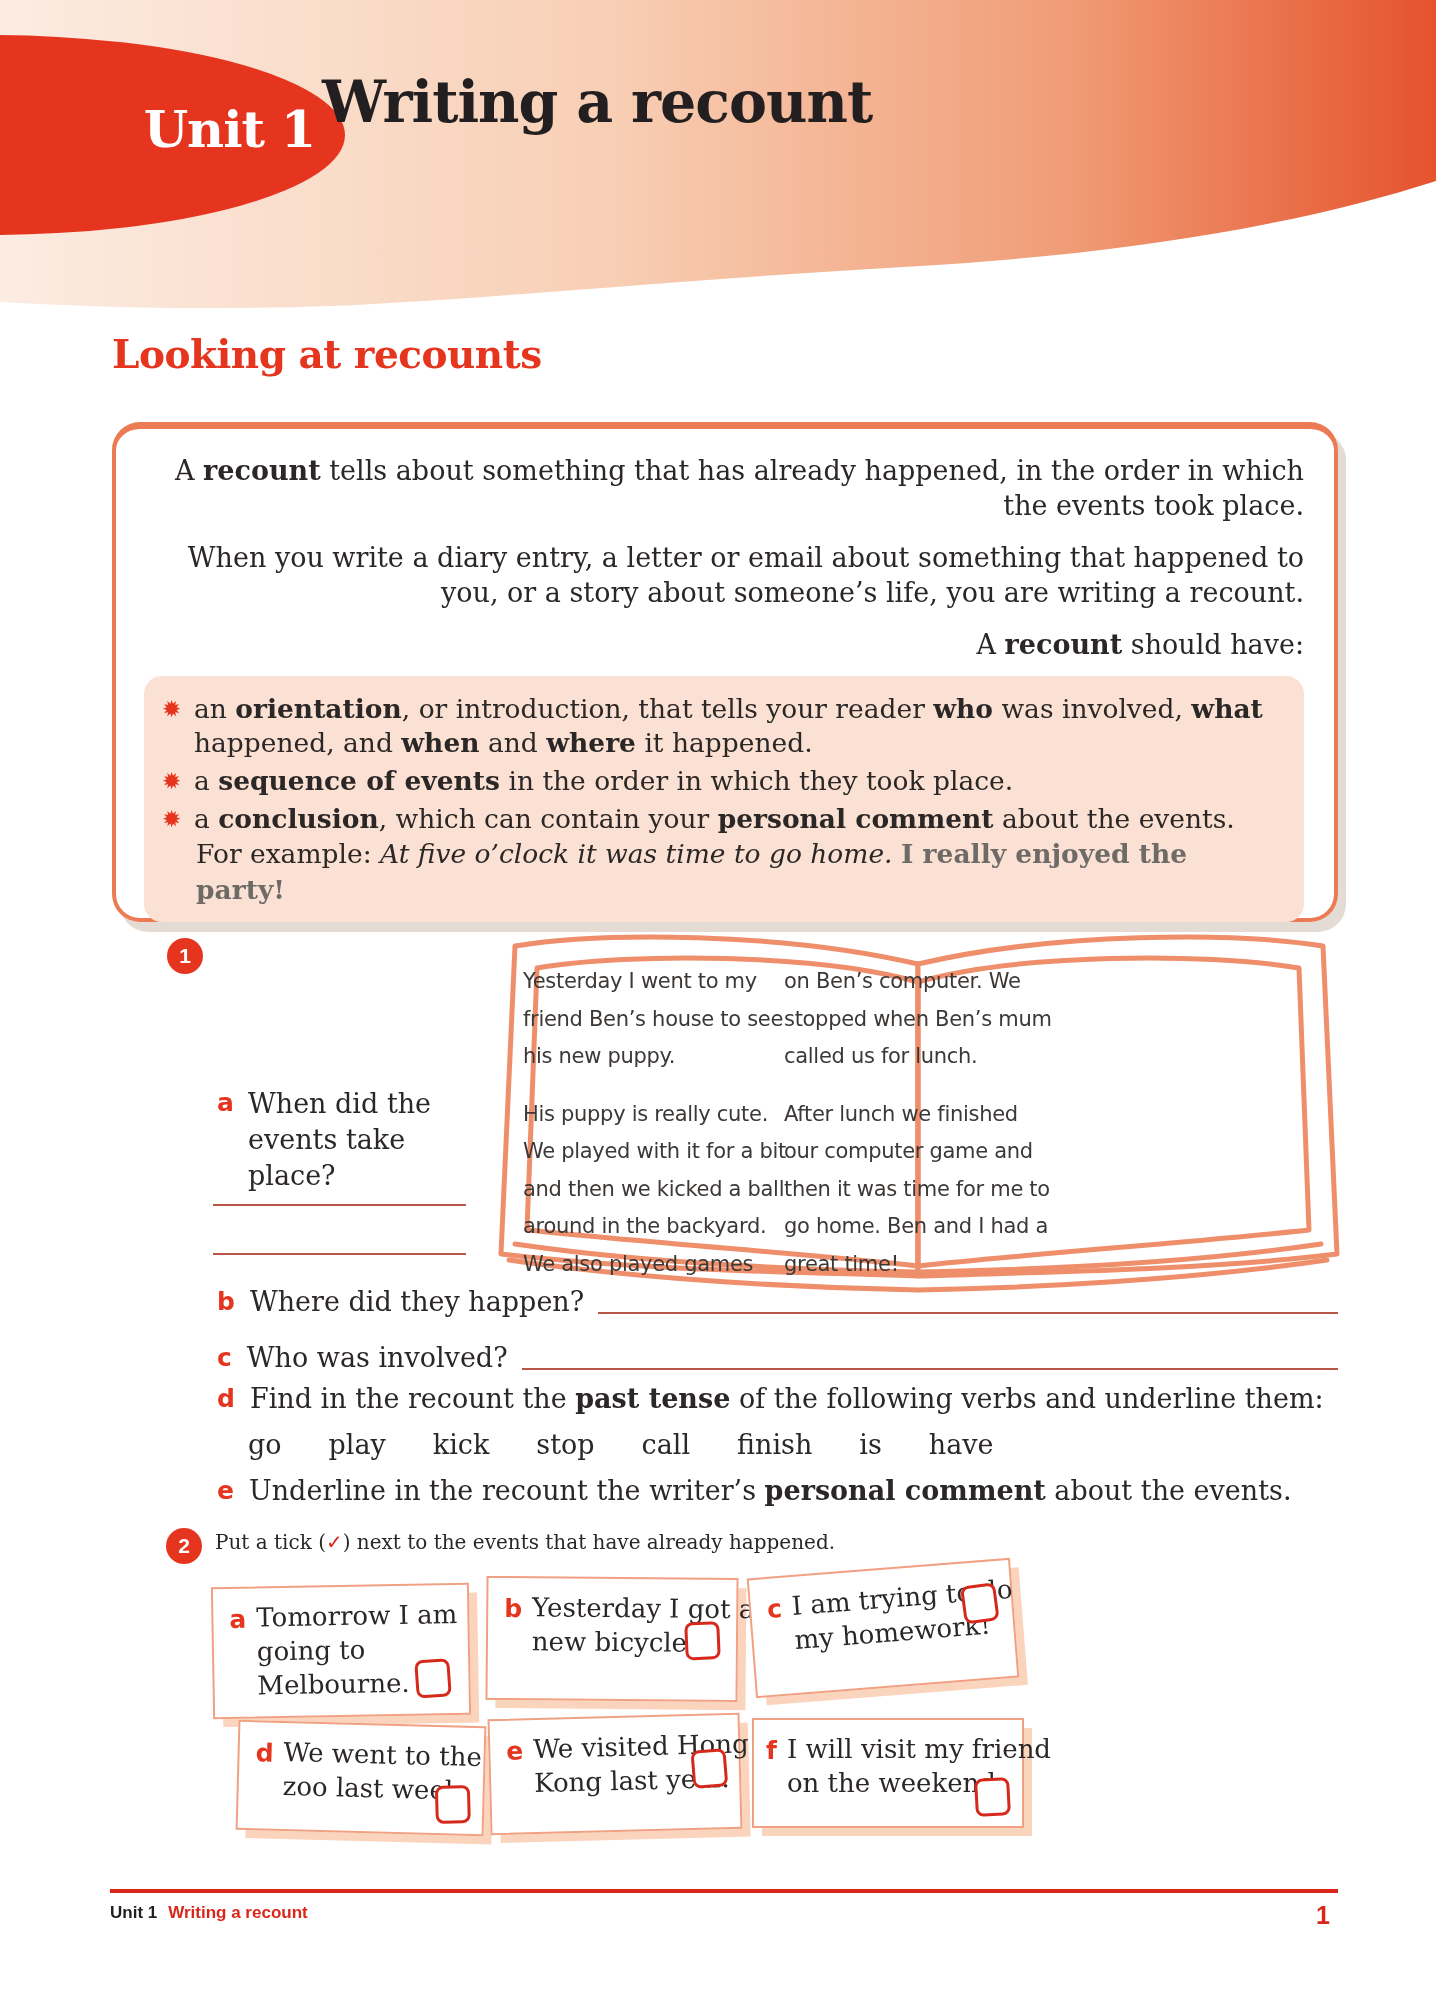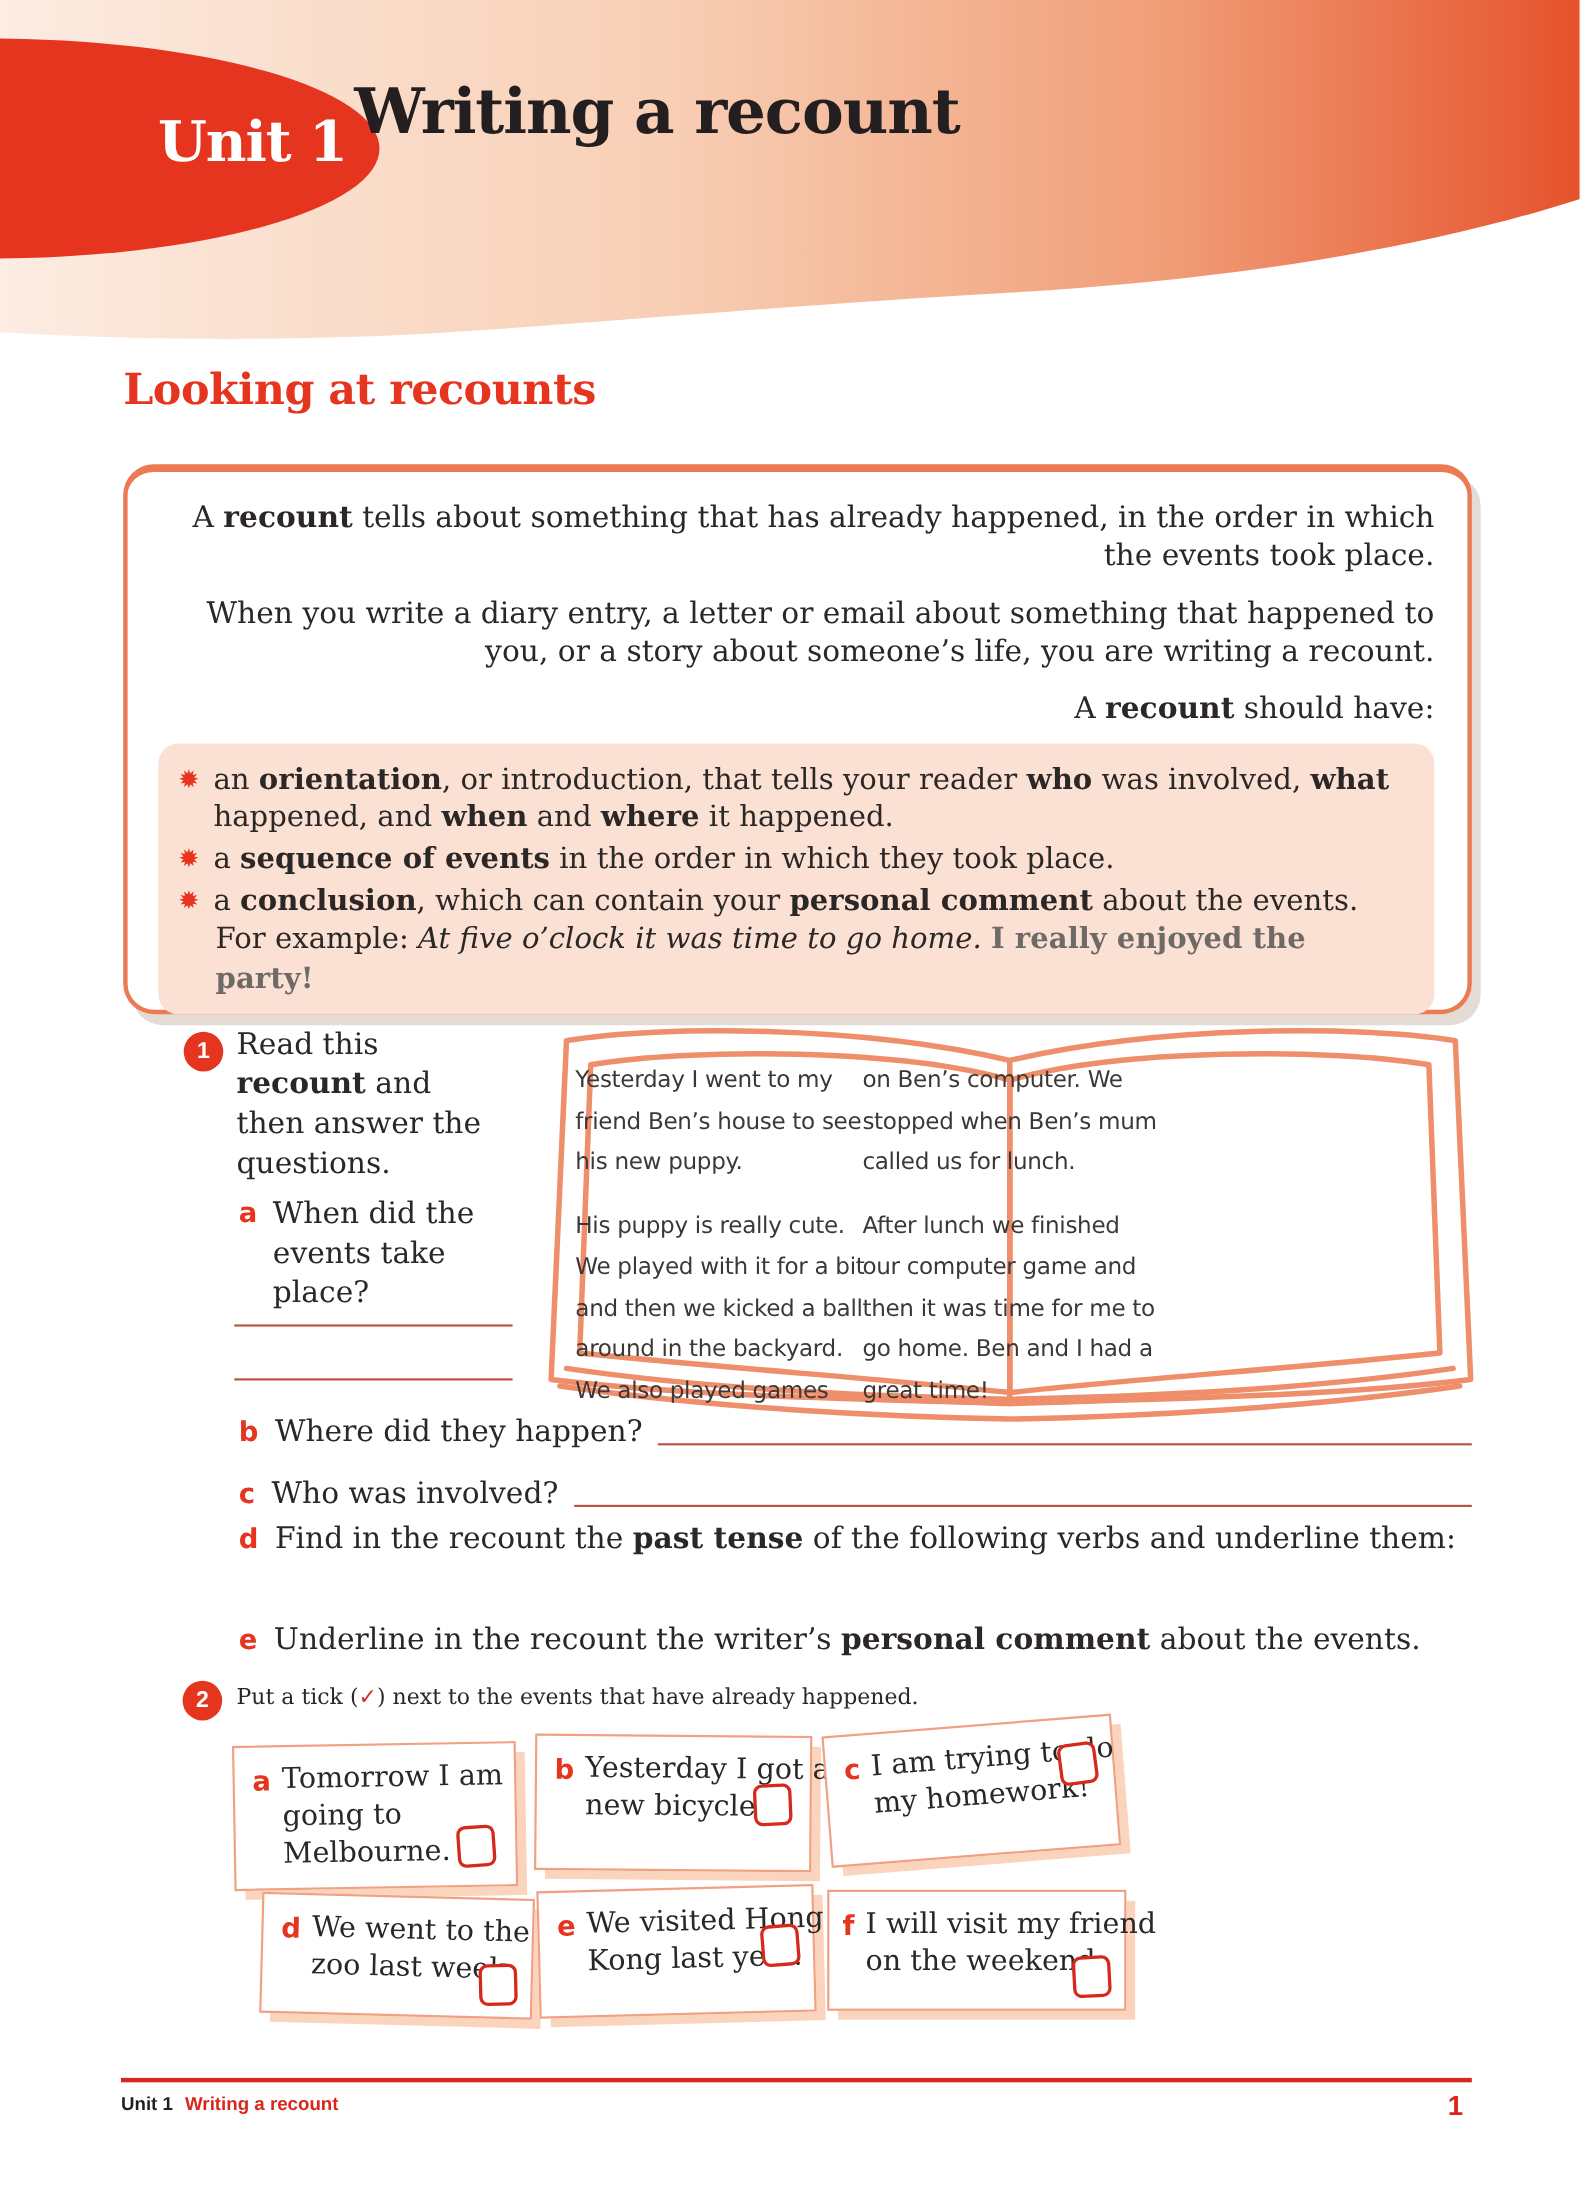--- a/index.html
+++ b/index.html
@@ -121,21 +121,20 @@
       </div>
       <div class="bullet-row" style="margin-bottom:0;">
         <span class="star">✹</span>
         <span class="bullet-text"><span>a </span><span class="b">conclusion</span><span>, which can contain your </span><span class="b">personal comment</span><span> about the events.</span></span>
       </div>
       <div class="example-line"><span>For example: </span><span class="i">At five o’clock it was time to go home.</span><span> </span><span class="bg">I really enjoyed the party!</span></div>
     </div>
   </div>
 
   <div class="num-badge" style="left:167px;top:938px;"><span>1</span></div>
-  <div class="q1-prompt"><span>Read this </span><span class="b">recount</span><span> and then answer the questions.</span></div>
 
   <span class="sub-letter" style="left:217px;top:1088px;">a</span>
   <div class="q1a-text">When did the events take place?</div>
   <div class="answer-line" style="left:213px;top:1204px;width:253px;"></div>
   <div class="answer-line" style="left:213px;top:1253px;width:253px;"></div>
 
   <div class="book">
     <svg width="862" height="380" viewBox="0 0 862 380">
       <g fill="#ffffff" stroke="#ee8e6b" stroke-width="5" stroke-linejoin="round" stroke-linecap="round">
         <path d="M437,44 C300,12 120,12 34,26 L20,334 C150,350 320,352 437,356 Z"></path>
@@ -178,20 +177,30 @@
   </div>
   <div class="q-row" style="top:1340px;">
     <span class="ltr">c</span>
     <span class="txt">Who was involved?</span>
     <span class="fill-line"></span>
   </div>
   <div class="q-row" style="top:1382px;">
     <span class="ltr">d</span>
     <span class="txt"><span>Find in the recount the </span><span class="b">past tense</span><span> of the following verbs and underline them:</span></span>
   </div>
+  <div class="verbs">
+    <span>go</span>
+    <span>play</span>
+    <span>kick</span>
+    <span>stop</span>
+    <span>call</span>
+    <span>finish</span>
+    <span>is</span>
+    <span>have</span>
+  </div>
   <div class="q-row" style="top:1474px;">
     <span class="ltr">e</span>
     <span class="txt"><span>Underline in the recount the writer’s </span><span class="b">personal comment</span><span> about the events.</span></span>
   </div>
 
   <div class="num-badge" style="left:166px;top:1528px;"><span>2</span></div>
   <div class="q2-text"><span>Put a tick (</span><span class="tick">✓</span><span>) next to the events that have already happened.</span></div>
 
   <div class="card" style="left:212px;top:1585px;width:258px;height:132px;transform:rotate(-1deg);">
     <span class="c-ltr">a</span>

